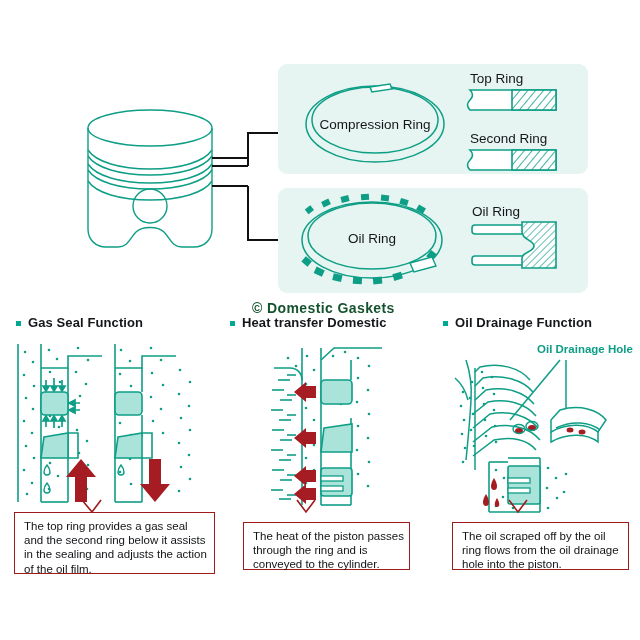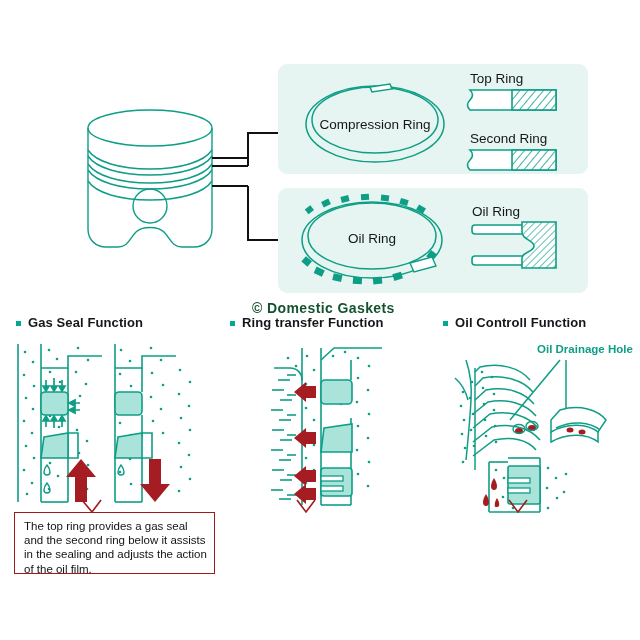--- a/index.html
+++ b/index.html
@@ -492,26 +492,32 @@
       <path d="M82,500 L92,512 L101,500"></path>
       <path d="M297,500 L306,512 L315,500"></path>
       <path d="M509,500 L518,512 L527,500"></path>
     </g>
   </svg>
 
   <div class="sect-bullet" style="left:16px;top:321px;"></div>
   <div class="sect-title" style="left:28px;top:315px;">Gas Seal Function</div>
 
   <div class="sect-bullet" style="left:230px;top:321px;"></div>
-  <div class="sect-title" style="left:242px;top:315px;">Ring transfer Function</div>
+  <div class="sect-title" style="left:242px;top:315px;">Heat transfer Domestic</div>
 
   <div class="sect-bullet" style="left:443px;top:321px;"></div>
-  <div class="sect-title" style="left:455px;top:315px;">Oil Controll Function</div>
+  <div class="sect-title" style="left:455px;top:315px;">Oil Drainage Function</div>
 
   <div class="watermark">© Domestic Gaskets</div>
 
   <div class="callout" style="left:14px;top:512px;width:201px;height:62px;">
     <p>The top ring provides a gas seal and the second ring below it assists in the sealing and adjusts the action of the oil film.</p>
   </div>
 
-
+  <div class="callout" style="left:243px;top:522px;width:167px;height:48px;">
+    <p>The heat of the piston passes through the ring and is conveyed to the cylinder.</p>
+  </div>
+
+  <div class="callout" style="left:452px;top:522px;width:177px;height:48px;">
+    <p>The oil scraped off by the oil ring flows from the oil drainage hole into the piston.</p>
+  </div>
 
 </div>
 
 </body></html>

